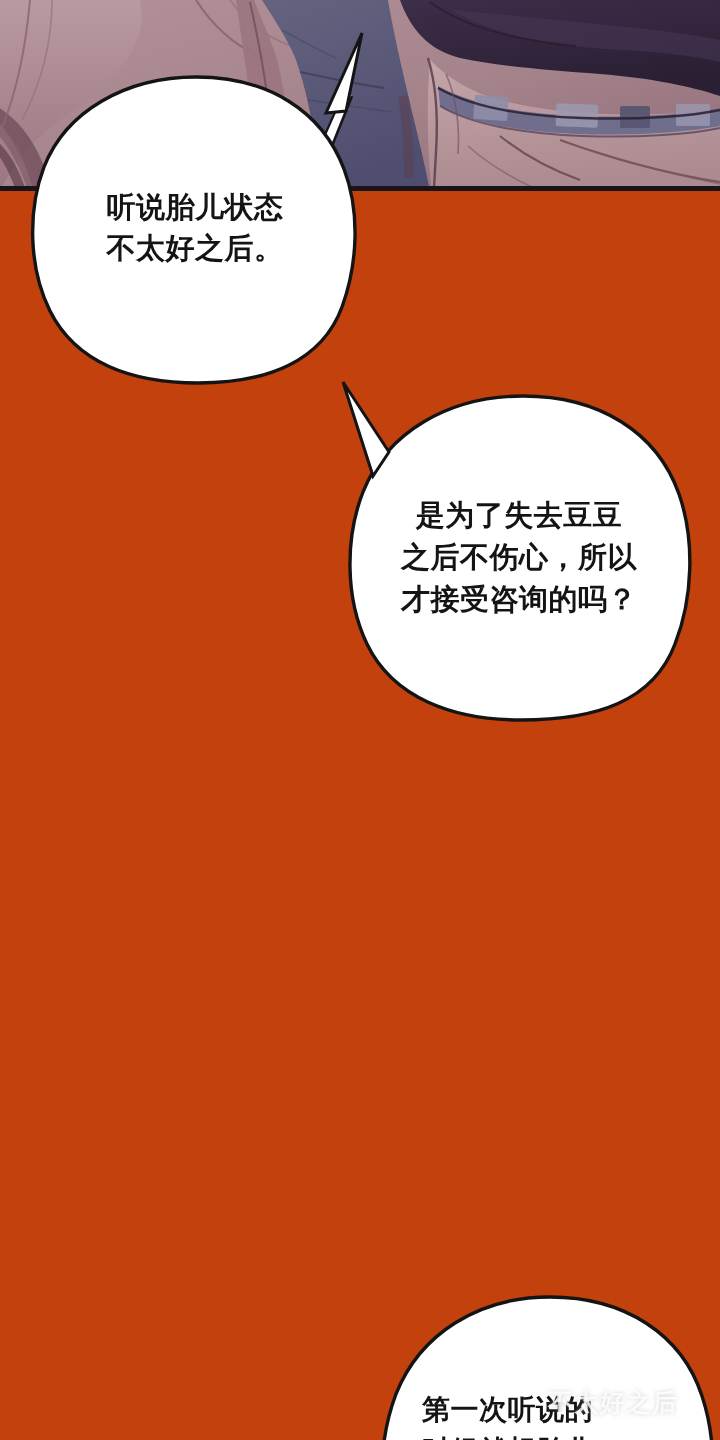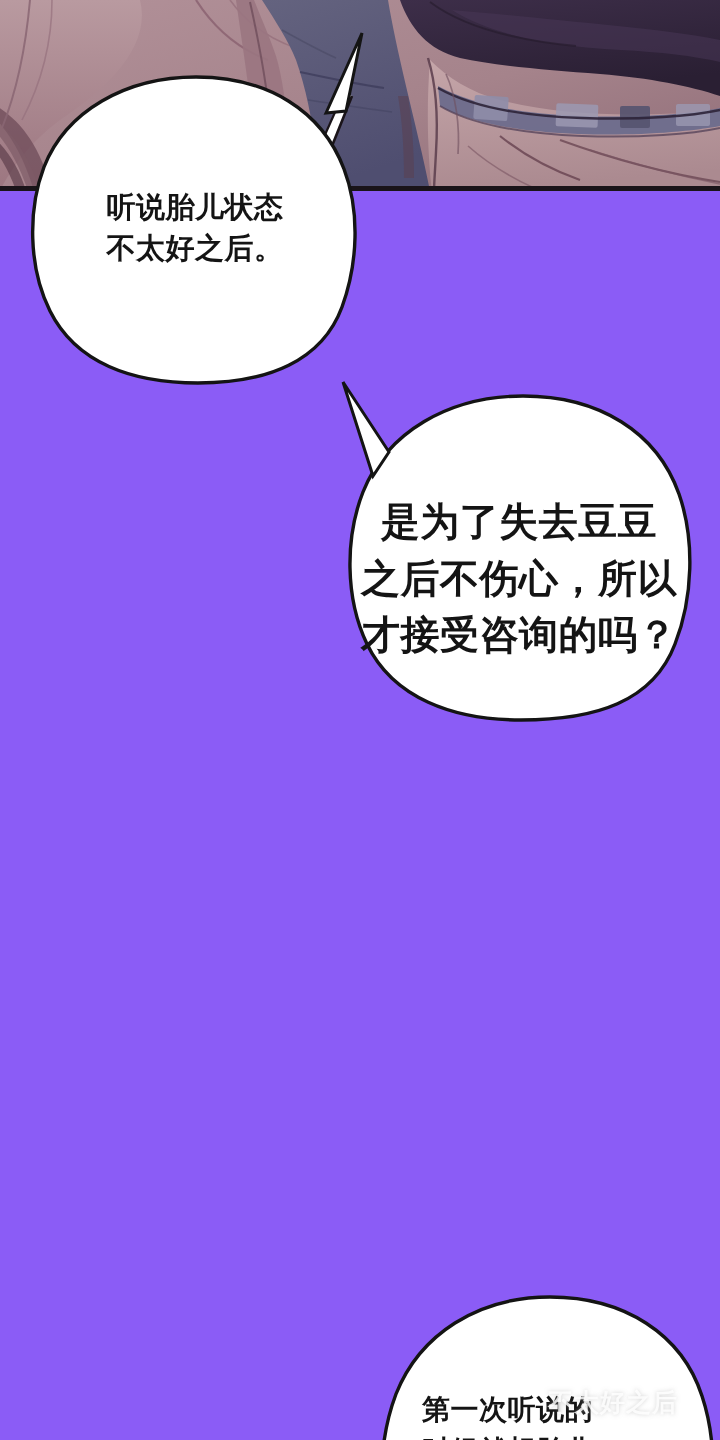--- a/index.html
+++ b/index.html
@@ -7,21 +7,21 @@
     padding: 0;
     background: #ffffff;
   }
   body {
     font-family: "Liberation Sans", "DejaVu Sans", sans-serif;
   }
   #page {
     position: relative;
     width: 720px;
     height: 1440px;
-    background: #8b5cf6;
+    background: #c2410c;
     overflow: hidden;
   }
 
   
   .art-panel {
     position: absolute;
     left: 0;
     top: 0;
     width: 720px;
     height: 191px;
@@ -54,21 +54,21 @@
     white-space: pre-line;
     user-select: none;
   }
 
   
   #bubble-1 { left: 30px; top: 75px; width: 330px; height: 310px; }
   #bubble-1 .bubble-text { top: 112px; font-size: 29px; line-height: 1.42; }
 
   
   #bubble-2 { left: 345px; top: 392px; width: 348px; height: 330px; }
-  #bubble-2 .bubble-text { top: 102px; font-size: 39px; line-height: 1.45; }
+  #bubble-2 .bubble-text { top: 102px; font-size: 29px; line-height: 1.45; }
 
   
   #bubble-3 { left: 218px; top: 890px; width: 322px; height: 325px; }
   #bubble-3 .bubble-text { top: 115px; font-size: 27px; line-height: 1.5; }
 
   
   #bubble-4 { left: 378px; top: 1294px; width: 340px; height: 330px; }
   #bubble-4 .bubble-text { top: 96px; font-size: 28px; line-height: 1.45; text-align: left; padding-left: 44px; box-sizing: border-box; }
 
   

